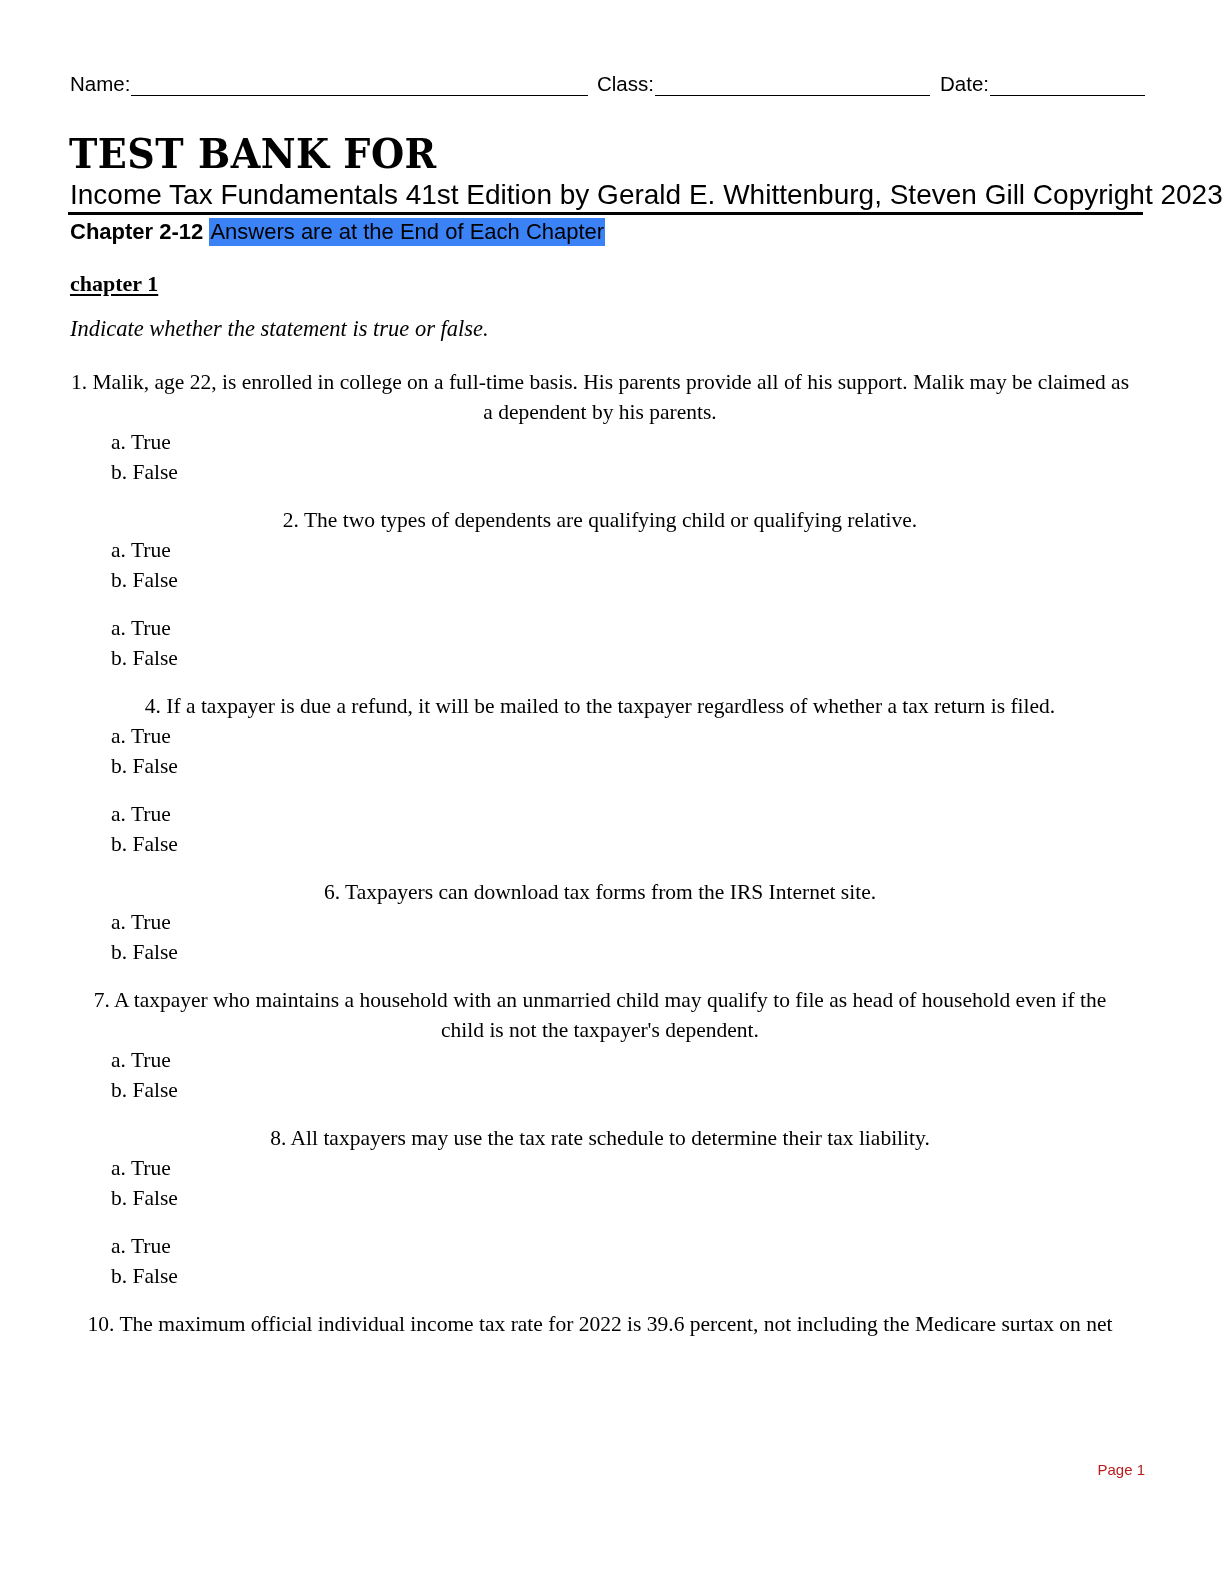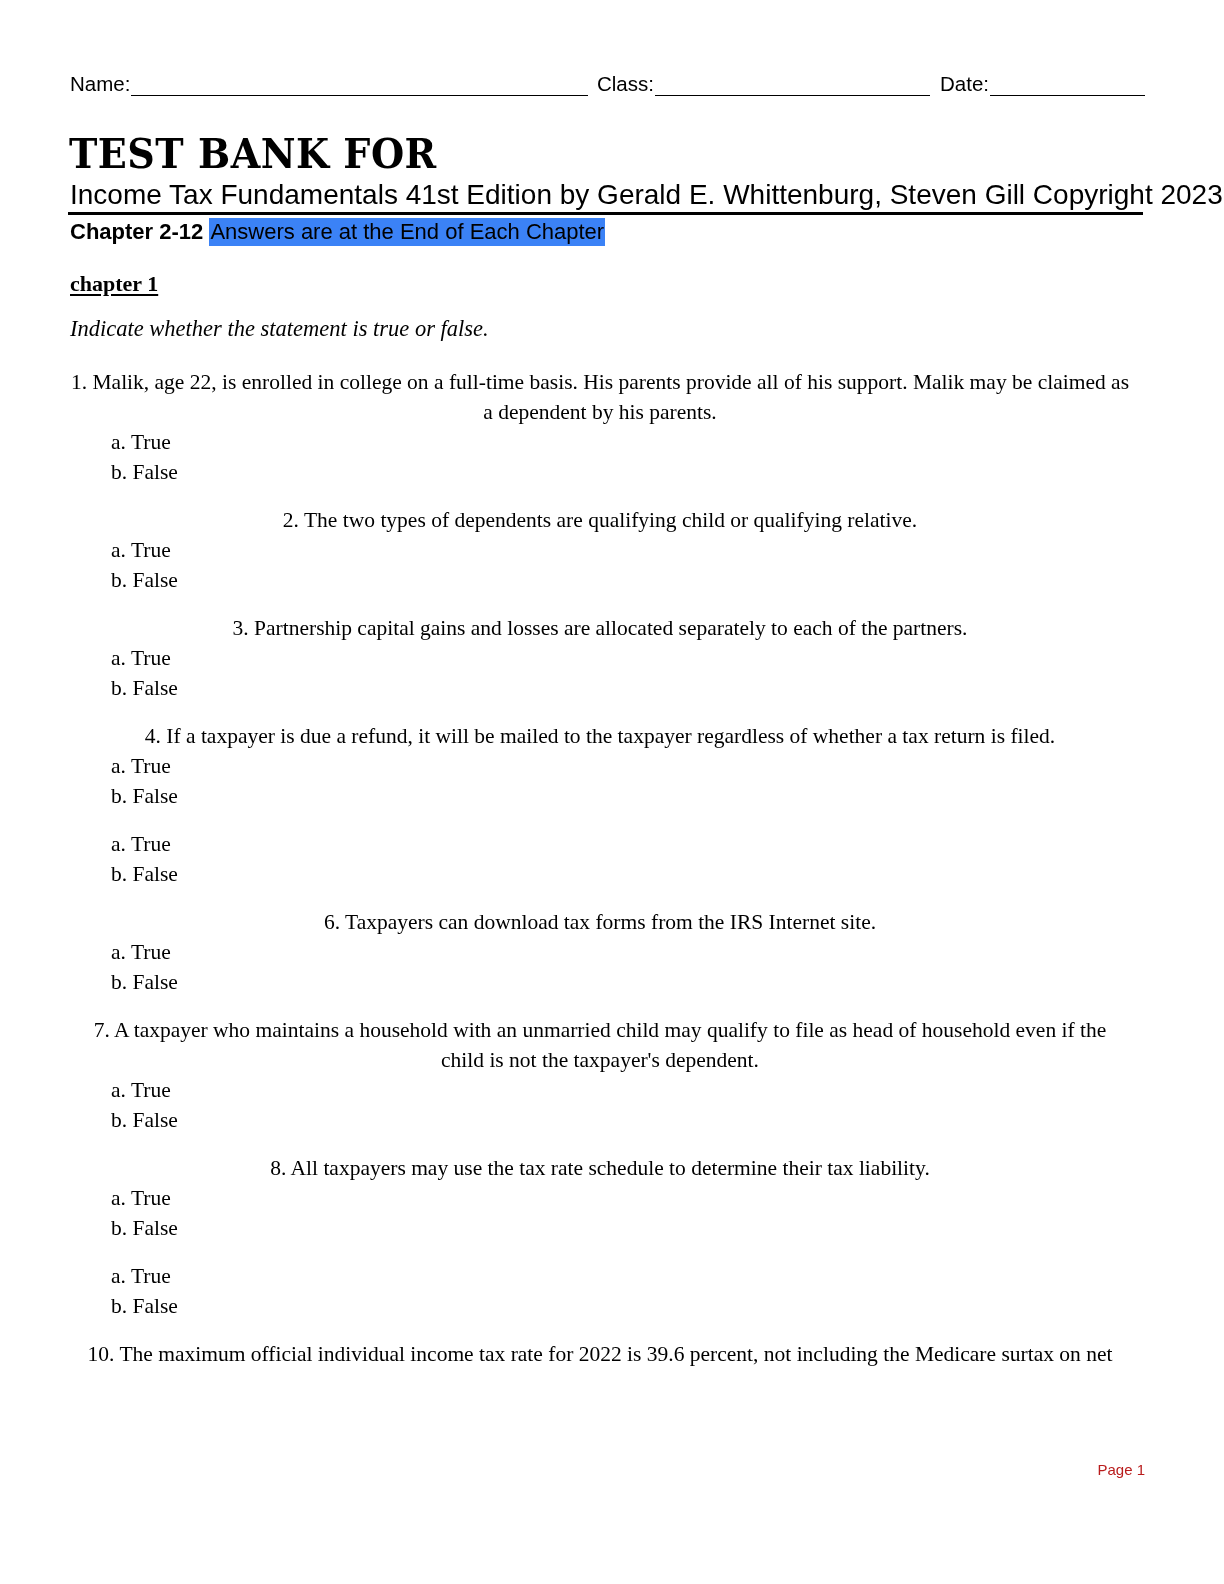--- a/index.html
+++ b/index.html
@@ -209,21 +209,20 @@
         </ul>
       </div>
       <div class="q-block">
         <div class="q-text">2. The two types of dependents are qualifying child or qualifying relative.</div>
         <ul class="q-options">
           <li class="q-option">a. True</li>
           <li class="q-option">b. False</li>
         </ul>
       </div>
       <div class="q-block">
-        <div class="q-text">3. Partnership capital gains and losses are allocated separately to each of the partners.</div>
         <ul class="q-options">
           <li class="q-option">a. True</li>
           <li class="q-option">b. False</li>
         </ul>
       </div>
       <div class="q-block">
         <div class="q-text">4. If a taxpayer is due a refund, it will be mailed to the taxpayer regardless of whether a tax return is filed.</div>
         <ul class="q-options">
           <li class="q-option">a. True</li>
           <li class="q-option">b. False</li>

